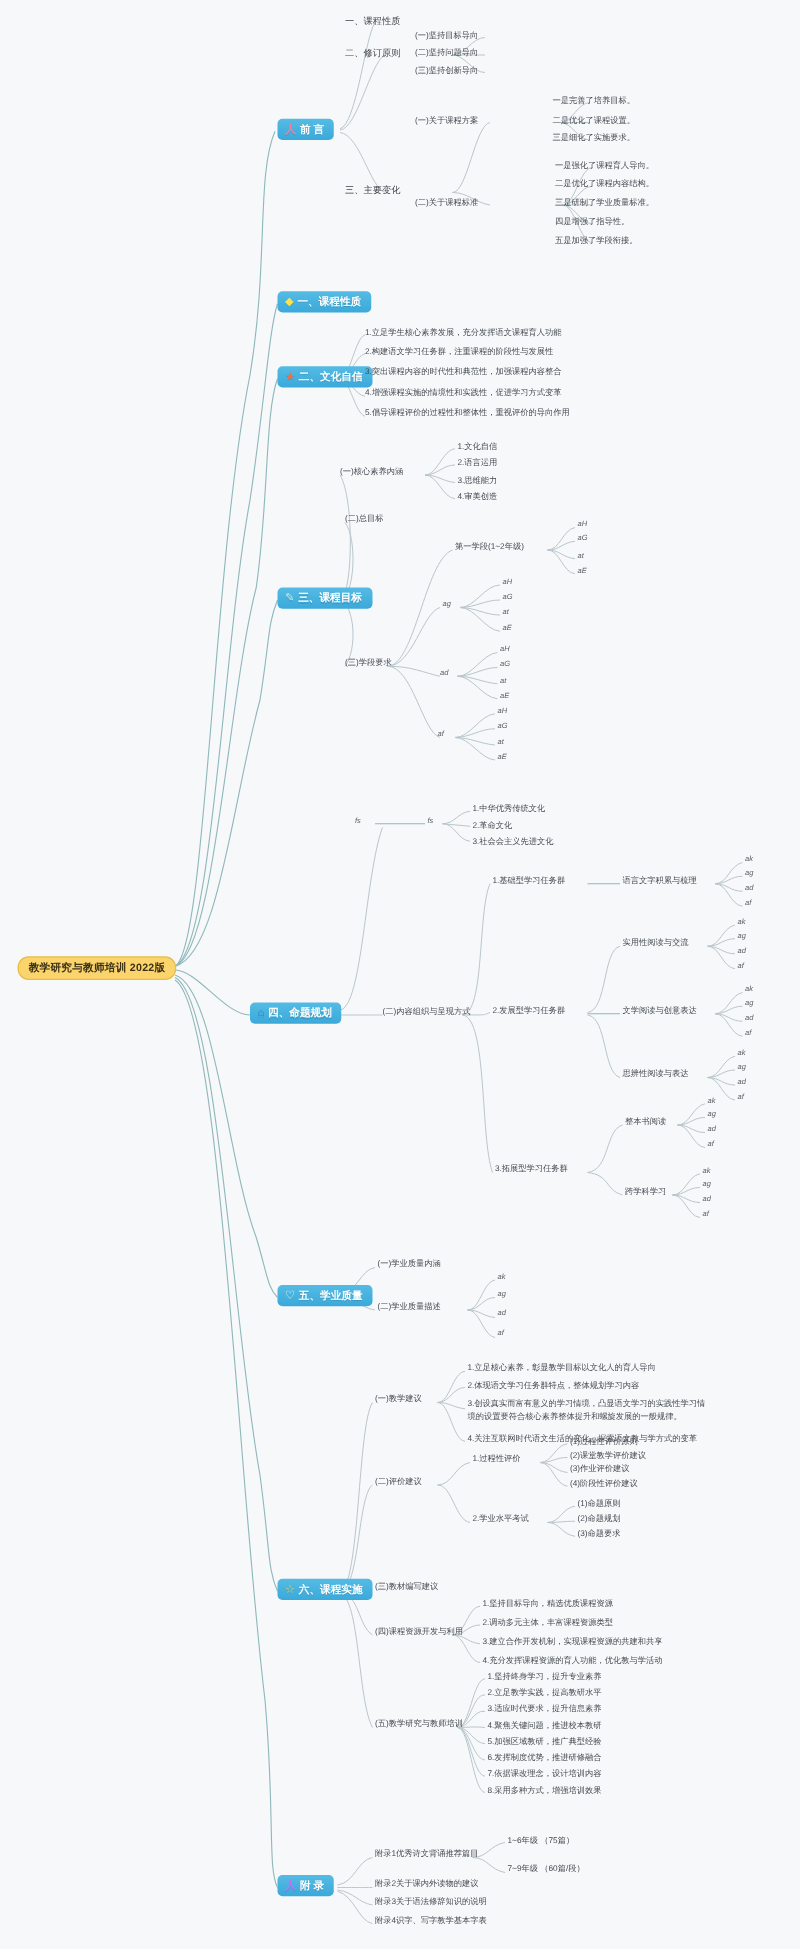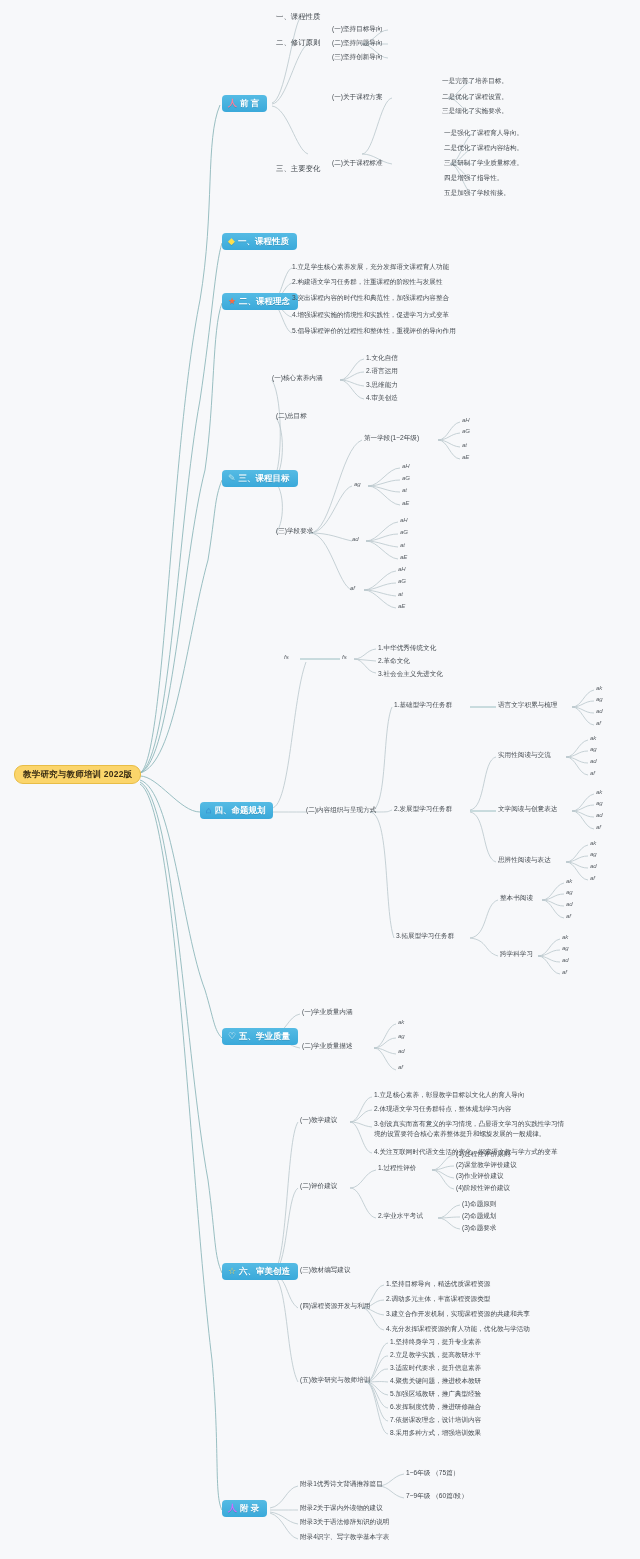--- a/index.html
+++ b/index.html
@@ -235,51 +235,51 @@
     <span class="t-lbl">前 言</span>
   </div>
 
   <div class="node topic" style="left:222px;top:233px;">
     <span class="ico" style="color:#ffe04d;">◆</span>
     <span class="t-lbl">一、课程性质</span>
   </div>
 
   <div class="node topic" style="left:222px;top:293px;">
     <span class="ico" style="color:#ff6a3d;">★</span>
-    <span class="t-lbl">二、课程理念</span>
+    <span class="t-lbl">二、文化自信</span>
   </div>
 
   <div class="node topic" style="left:222px;top:470px;">
     <span class="ico" style="color:#bdeaf2;">✎</span>
     <span class="t-lbl">三、课程目标</span>
   </div>
 
   <div class="node topic" style="left:200px;top:802px;">
     <span class="ico" style="color:#2f7fd1;">⌂</span>
     <span class="t-lbl">四、命题规划</span>
   </div>
 
   <div class="node topic" style="left:222px;top:1028px;">
     <span class="ico" style="color:#ffffff;">♡</span>
     <span class="t-lbl">五、学业质量</span>
   </div>
 
   <div class="node topic" style="left:222px;top:1263px;">
     <span class="ico" style="color:#ffd24d;">☆</span>
-    <span class="t-lbl">六、审美创造</span>
+    <span class="t-lbl">六、课程实施</span>
   </div>
 
   <div class="node topic" style="left:222px;top:1500px;">
     <span class="ico" style="color:#d16aff;">人</span>
     <span class="t-lbl">附 录</span>
   </div>
 
   <div class="node t2" style="left:276px;top:12px;">一、课程性质</div>
   <div class="node t2" style="left:276px;top:38px;">二、修订原则</div>
-  <div class="node t2" style="left:276px;top:164px;">三、主要变化</div>
+  <div class="node t2" style="left:276px;top:147px;">三、主要变化</div>
 
   <div class="node t3" style="left:332px;top:25px;">(一)坚持目标导向</div>
   <div class="node t3" style="left:332px;top:39px;">(二)坚持问题导向</div>
   <div class="node t3" style="left:332px;top:53px;">(三)坚持创新导向</div>
 
   <div class="node t3" style="left:332px;top:93px;">(一)关于课程方案</div>
   <div class="node t3" style="left:332px;top:159px;">(二)关于课程标准</div>
 
   <div class="node t3" style="left:442px;top:77px;">一是完善了培养目标。</div>
   <div class="node t3" style="left:442px;top:93px;">二是优化了课程设置。</div>

